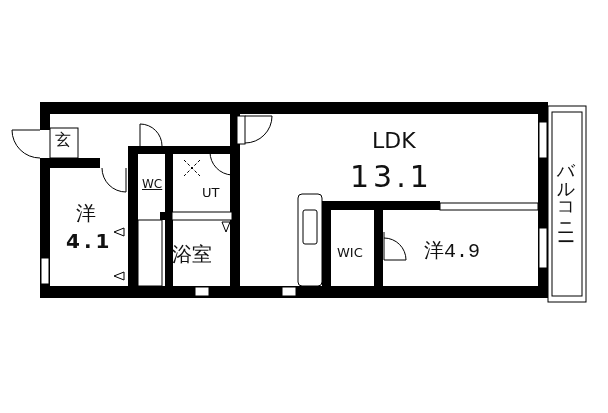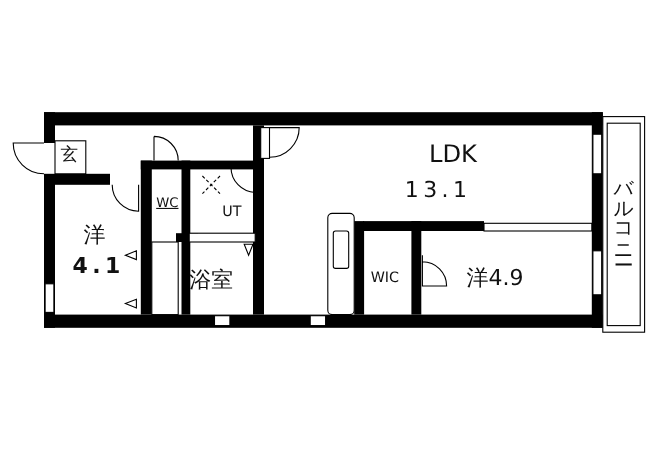--- a/index.html
+++ b/index.html
@@ -62,18 +62,18 @@
     <path d="M114 232 L124 228 L124 236 Z M114 276 L124 272 L124 280 Z"></path>
     <path d="M222 222 L230 222 L226 232 Z"></path>
   </g>
 </svg>
 
 <div class="lbl" style="left:55px;top:132px;font-size:16px;">玄</div>
 <div class="lbl" style="left:76px;top:203px;font-size:20px;">洋</div>
 <div class="lbl" style="left:66px;top:231px;font-size:20px;letter-spacing:4px;font-weight:bold;">4.1</div>
 <div class="lbl" style="left:142px;top:178px;font-size:12px;text-decoration:underline;">WC</div>
 <div class="lbl" style="left:202px;top:186px;font-size:13px;">UT</div>
-<div class="lbl" style="left:172px;top:244px;font-size:20px;">浴室</div>
-<div class="lbl" style="left:372px;top:130px;font-size:22px;margin-left:18px;">LDK</div>
-<div class="lbl" style="left:368px;top:162px;font-size:20px;letter-spacing:4px;">13.1</div>
+<div class="lbl" style="left:172px;top:244px;font-size:20px;font-family:Liberation Serif, serif;">浴室</div>
+<div class="lbl" style="left:372px;top:130px;font-size:22px;">LDK</div>
+<div class="lbl" style="left:350px;top:162px;font-size:30px;letter-spacing:4px;">13.1</div>
 <div class="lbl" style="left:337px;top:246px;font-size:13px;">WIC</div>
-<div class="lbl" style="left:424px;top:242px;font-size:20px;">洋4.9</div>
+<div class="lbl" style="left:424px;top:242px;font-size:20px;font-family:Liberation Mono, monospace;">洋4.9</div>
 <div class="lbl" style="left:557px;top:150px;font-size:18px;writing-mode:vertical-rl;">バルコニー</div>
 
 </body></html>

